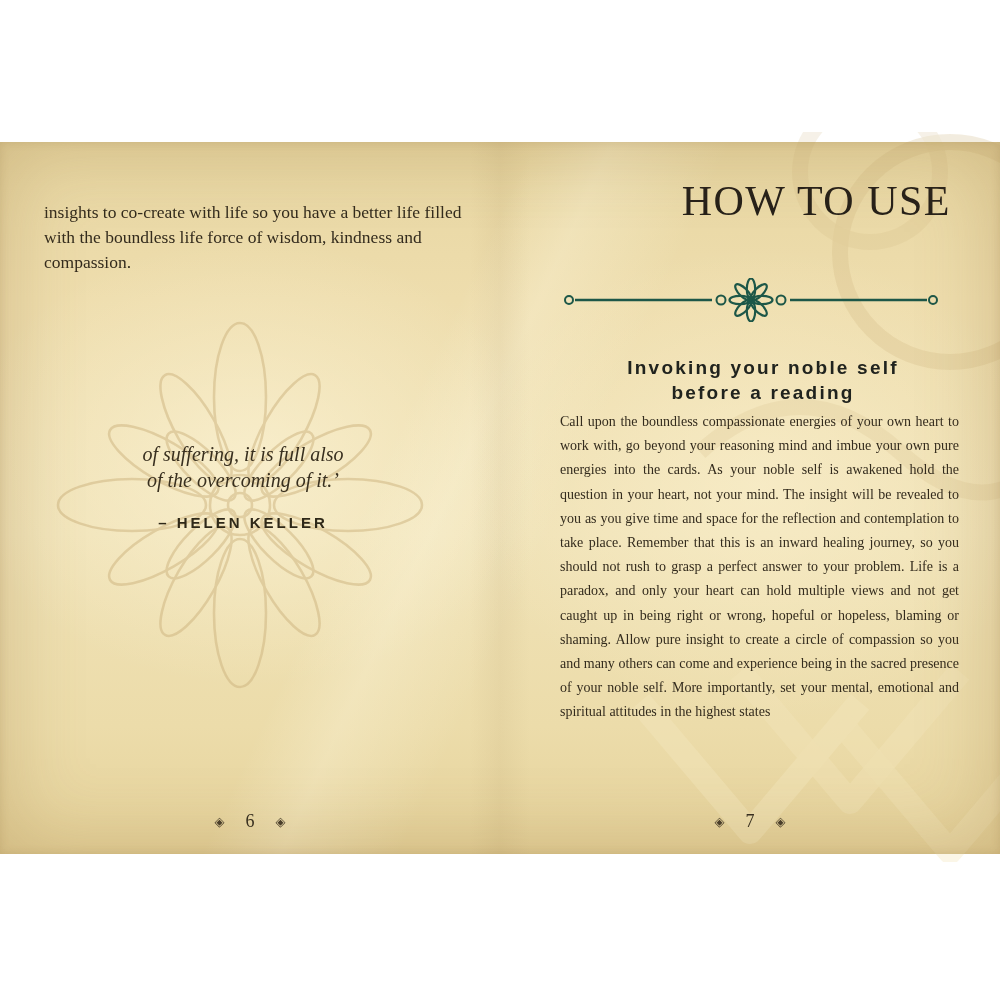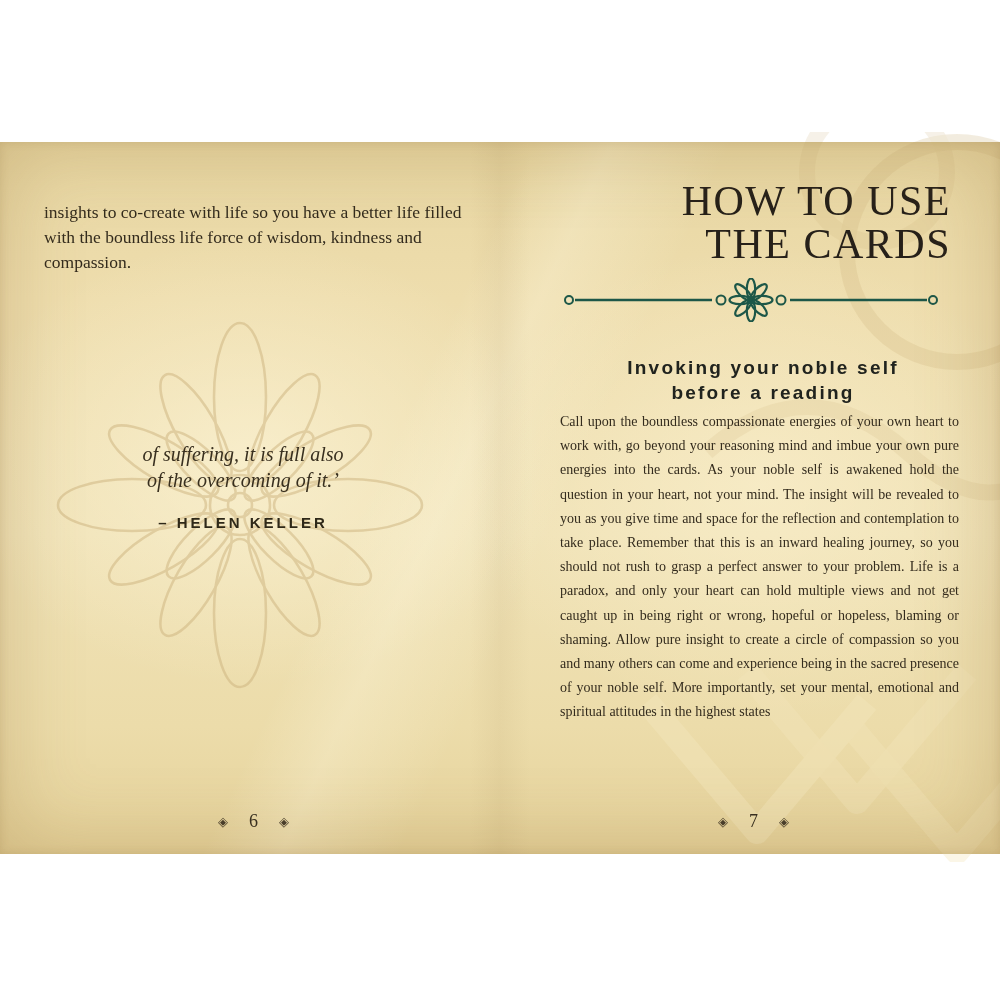--- a/index.html
+++ b/index.html
@@ -16,21 +16,21 @@
       linear-gradient(180deg,#e7d6a2 0%, #eeddad 22%, #f0e2b6 55%, #ecdcaa 82%, #e5d29b 100%);
   }
   .vignette{
     position:absolute;inset:0;pointer-events:none;
     box-shadow: inset 0 0 70px 12px rgba(150,116,56,0.25), inset 0 0 10px rgba(120,90,40,0.18);
   }
   .gutter{
     position:absolute;left:470px;top:0;width:60px;height:100%;pointer-events:none;
     background:linear-gradient(90deg, transparent, rgba(140,110,60,0.07) 50%, transparent);
   }
-  .page{position:absolute;top:0;height:100%;padding-left:7px;}
+  .page{position:absolute;top:0;height:100%;}
   .page.left{left:0;width:500px;}
   .page.right{left:500px;width:500px;}
 
   .wm{position:absolute;color:var(--watermark,#cdb37e);}
   .wm svg{display:block;}
 
   .intro{
     position:absolute;left:44px;top:58px;width:430px;margin:0;
     font-size:17.5px;line-height:25px;color:var(--ink,#332b1d);text-align:left;
   }
@@ -133,21 +133,20 @@
       <div class="wm" style="right:0;bottom:-8px;opacity:0.5;color:#f2e5ba;">
         <svg width="420" height="200" viewBox="0 0 420 200" fill="none" stroke="currentColor" stroke-width="24" stroke-linejoin="round">
           <path d="M 60 40 L 170 170 L 280 40"></path>
           <path d="M 160 10 L 270 140 L 380 10" opacity="0.8"></path>
           <path d="M 260 60 L 370 190 L 480 60" opacity="0.7"></path>
         </svg>
       </div>
 
       <h1 class="chapter-title">
         <span>HOW TO USE</span><br>
-        <span>THE CARDS</span>
       </h1>
 
       <div class="divider">
         <svg width="400" height="44" viewBox="0 0 400 44">
           <g fill="none" stroke="currentColor">
             <circle cx="18" cy="22" r="4" stroke-width="2"></circle>
             <line x1="24" y1="22" x2="161" y2="22" stroke-width="2.6"></line>
             <circle cx="170" cy="22" r="4.5" stroke-width="2"></circle>
             <g stroke-width="2.2">
               <ellipse transform="rotate(0 200 22)" cx="200" cy="11" rx="4.2" ry="10.5"></ellipse>

